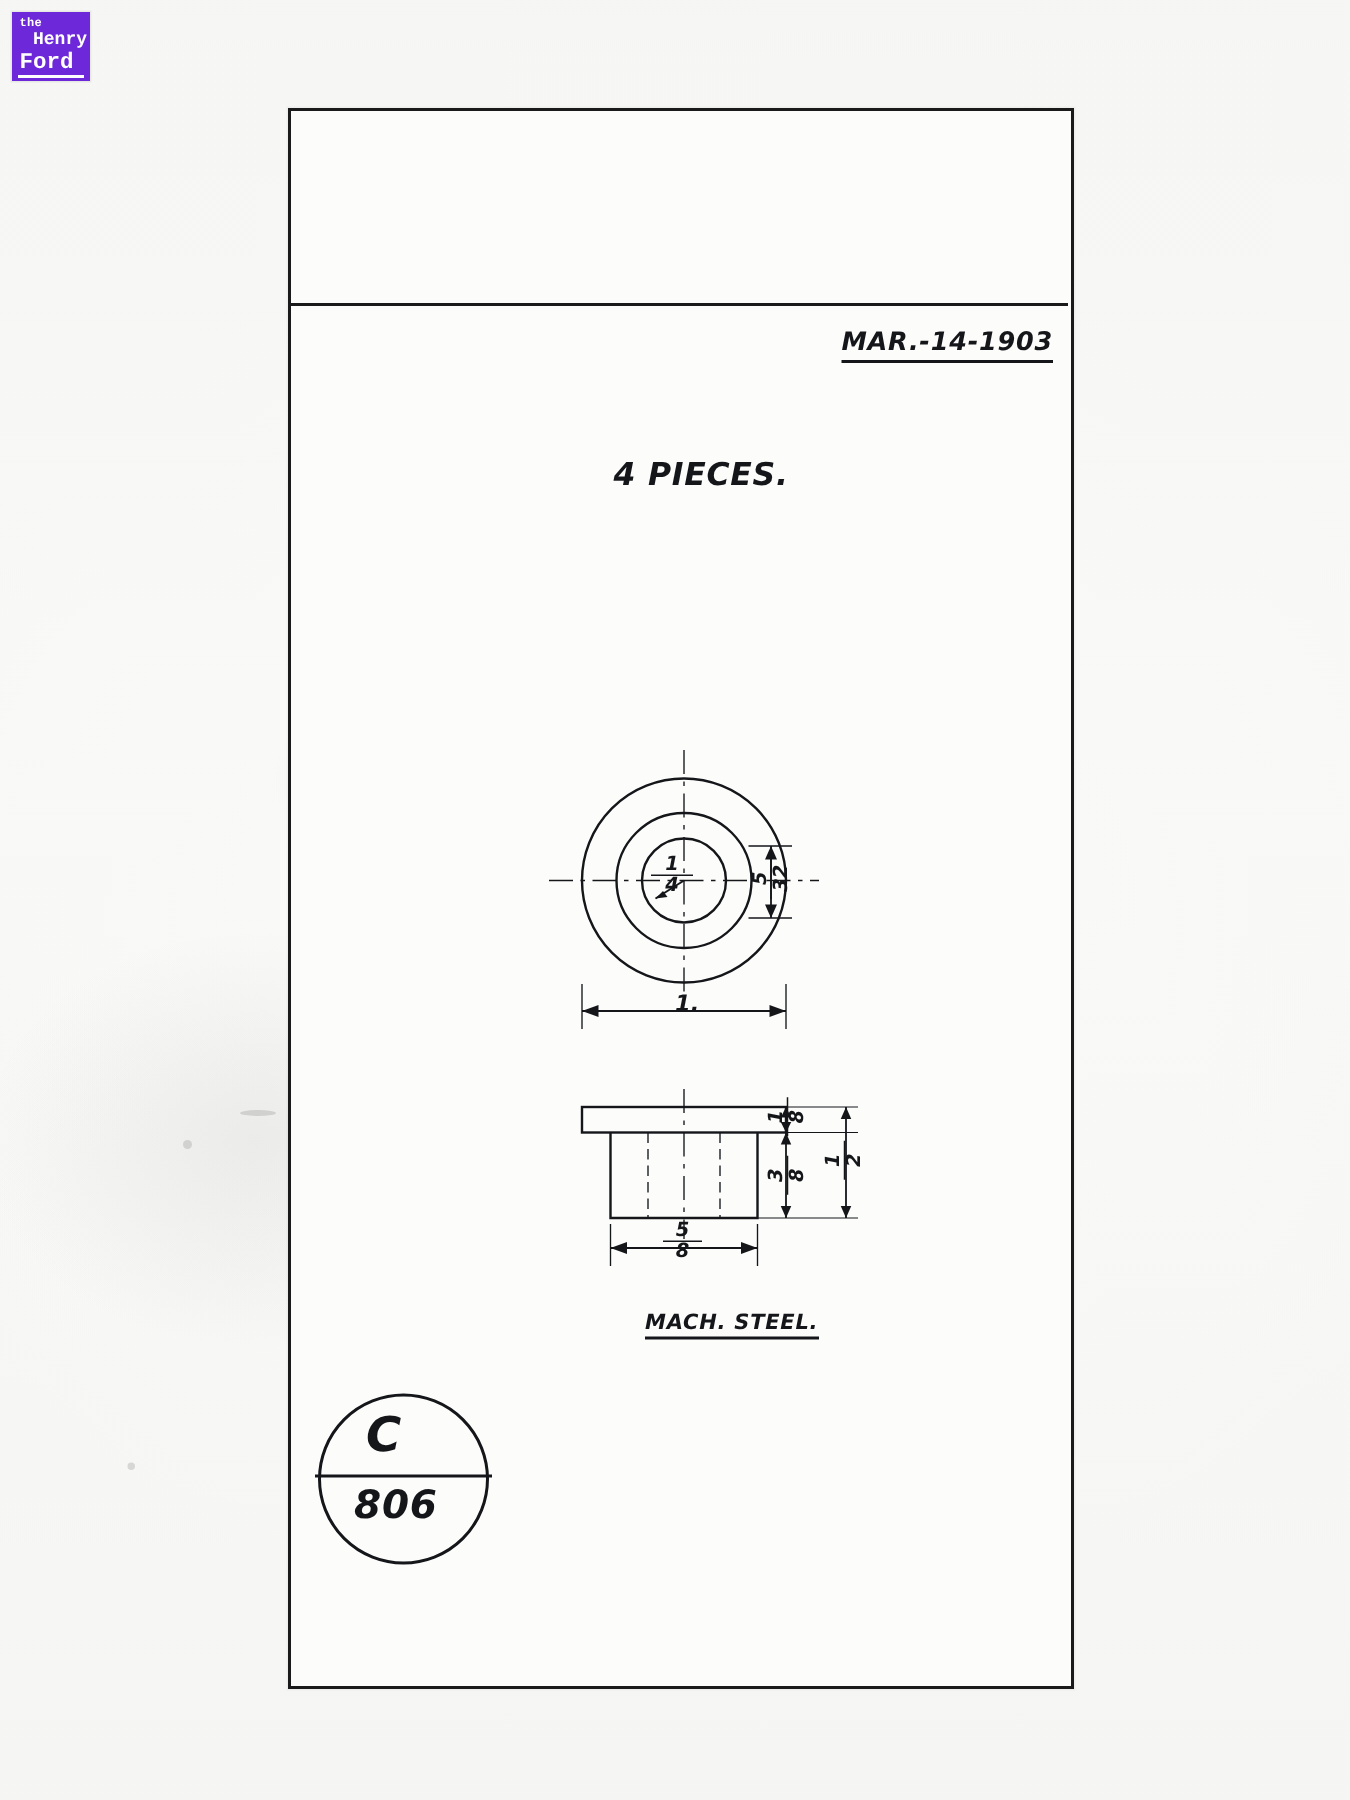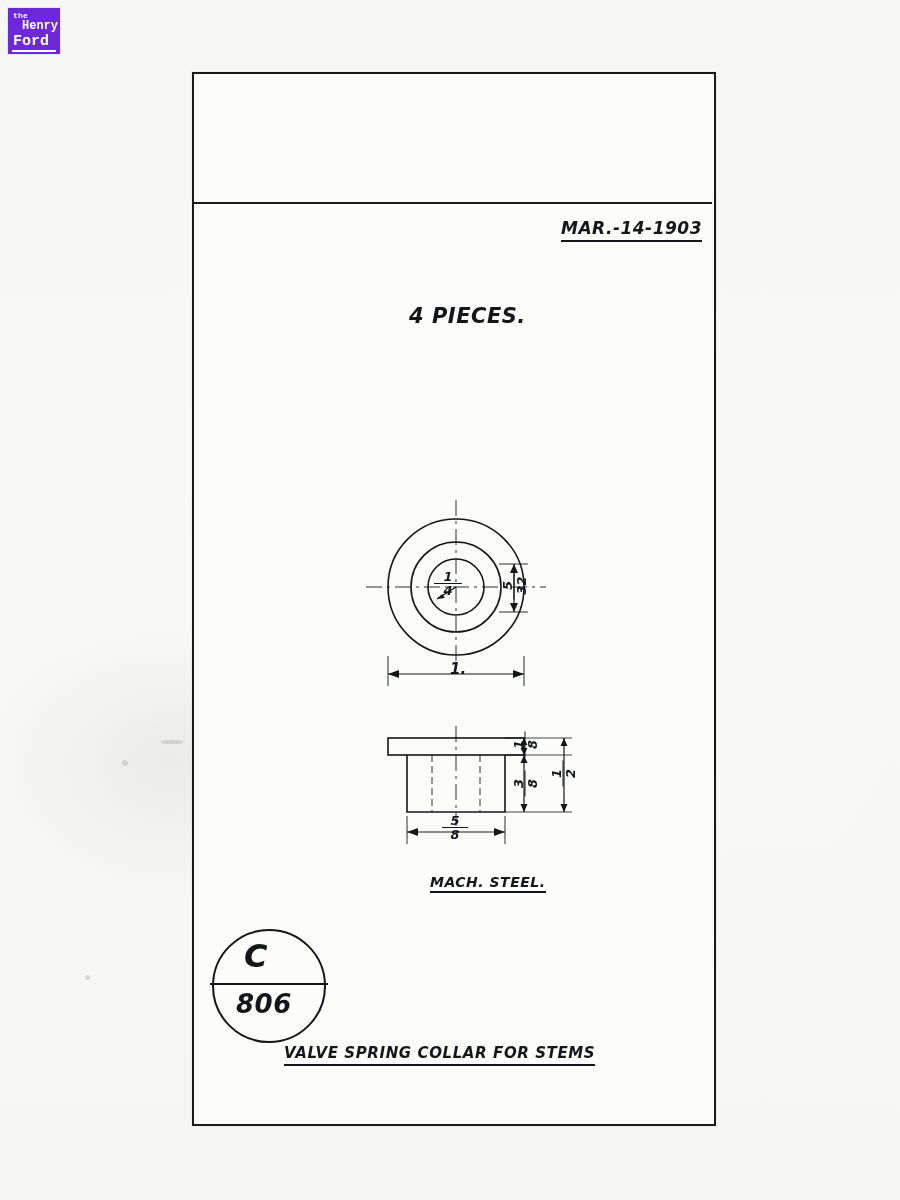--- a/index.html
+++ b/index.html
@@ -327,15 +327,14 @@
     </div>
 
     <div class="material hand">MACH. STEEL.</div>
 
     <div class="stamp">
       <div class="mid"></div>
       <div class="c hand">C</div>
       <div class="n hand">806</div>
     </div>
 
-    <div class="caption hand">VALVE SPRING COLLAR FOR STEMS</div>
   </div>
 </div>
 
 </body></html>

